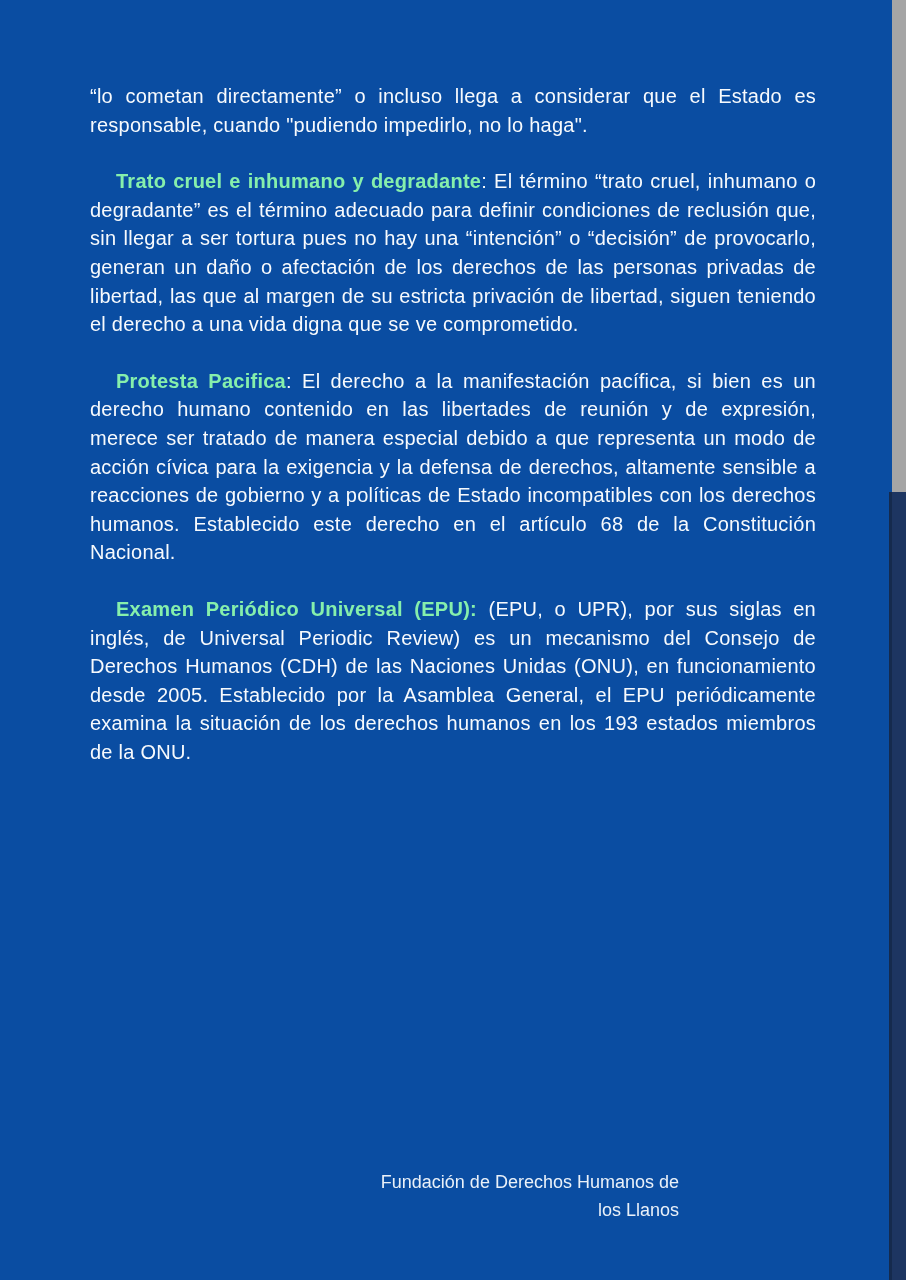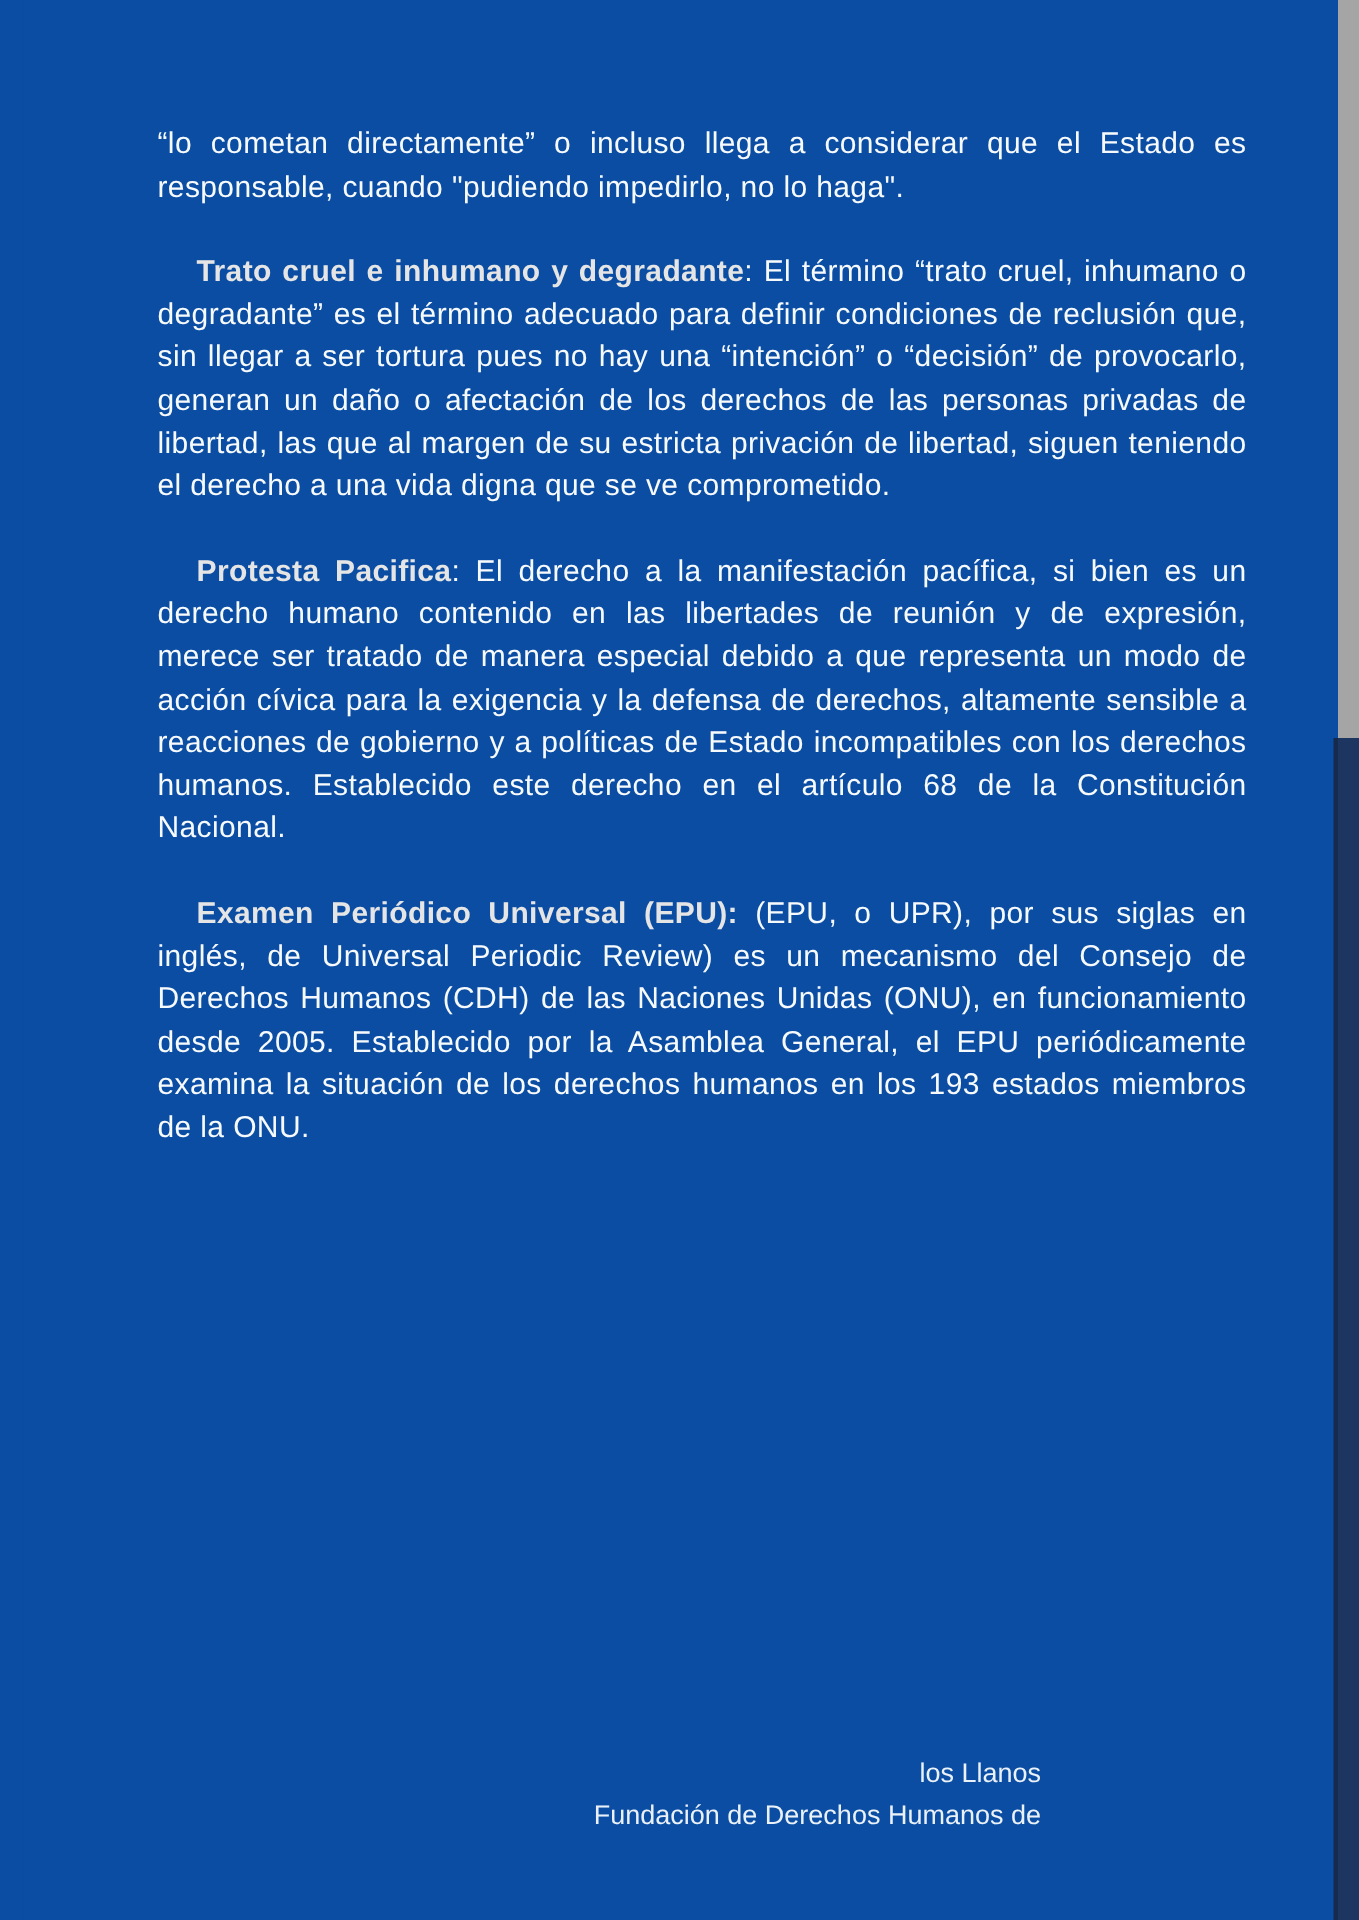--- a/index.html
+++ b/index.html
@@ -9,21 +9,21 @@
   body {
     width: 906px;
     height: 1280px;
     position: relative;
     overflow: hidden;
     background: #0A4DA2;
     font-family: "Liberation Sans", sans-serif;
   }
   .page {
     position: absolute;
-    left: 15px; top: 0;
+    left: 0; top: 0;
     width: 745px;
     height: 1280px;
     background: #0A4DA2;
   }
   .doc-body {
     position: absolute;
     left: 90px;
     top: 0;
     width: 726px;
     padding-top: 82px;
@@ -35,21 +35,21 @@
     line-height: 28.6px;
     letter-spacing: 0.25px;
     text-align: justify;
     color: #F7FAFD;
   }
   .para.indent {
     text-indent: 26px;
   }
   .para strong {
     font-weight: bold;
-    color: #e5e5e5;
+    color: #86efac;
   }
   .page-footer {
     position: absolute;
     top: 1168px;
     right: 66px;
     width: 420px;
     text-align: right;
     color: #EAF1F9;
     font-size: 18px;
     line-height: 28px;
@@ -93,22 +93,22 @@
 
   <main class="doc-body">
 
   <p class="para">“lo cometan directamente” o incluso llega a considerar que el Estado es responsable, cuando "pudiendo impedirlo, no lo haga".</p>
       <p class="para indent"><strong>Trato cruel e inhumano y degradante</strong>: El término “trato cruel, inhumano o degradante” es el término adecuado para definir condiciones de reclusión que, sin llegar a ser tortura pues no hay una “intención” o “decisión” de provocarlo, generan un daño o afectación de los derechos de las personas privadas de libertad, las que al margen de su estricta privación de libertad, siguen teniendo el derecho a una vida digna que se ve comprometido.</p>
       <p class="para indent"><strong>Protesta Pacifica</strong>: El derecho a la manifestación pacífica, si bien es un derecho humano contenido en las libertades de reunión y de expresión, merece ser tratado de manera especial debido a que representa un modo de acción cívica para la exigencia y la defensa de derechos, altamente sensible a reacciones de gobierno y a políticas de Estado incompatibles con los derechos humanos. Establecido este derecho en el artículo 68 de la Constitución Nacional.</p>
       <p class="para indent"><strong>Examen Periódico Universal (EPU):</strong> (EPU, o UPR),  por sus siglas en inglés, de Universal Periodic Review) es un mecanismo del Consejo de Derechos Humanos (CDH) de las Naciones Unidas (ONU), en funcionamiento desde 2005. Establecido por la Asamblea General, el EPU periódicamente examina la situación de los derechos humanos en los 193 estados miembros de la ONU.</p>
     </main>
 
   <footer class="page-footer">
+    <div>Fundación de Derechos Humanos de</div>
     <div>los Llanos</div>
-    <div>Fundación de Derechos Humanos de</div>
   </footer>
 
 </div>
 
 <div class="rail-shadow"></div>
 
 <div class="right-rail">
   <div class="rail-thumb"></div>
   <div class="rail-track"></div>
 </div>

